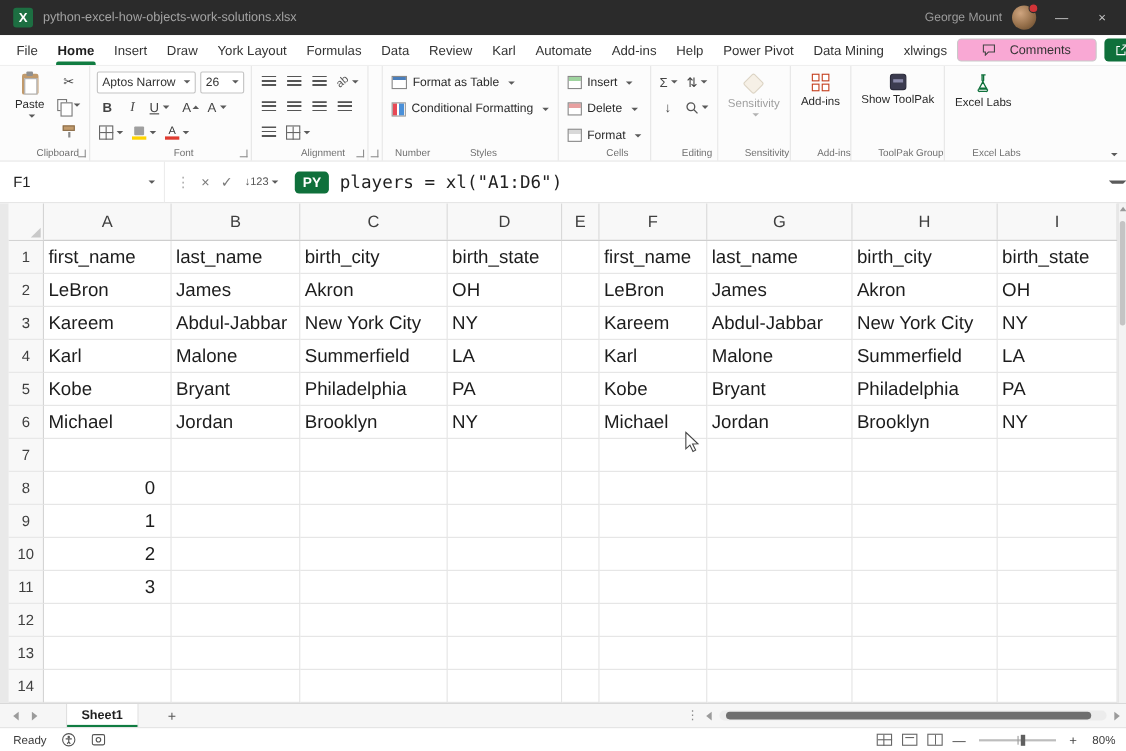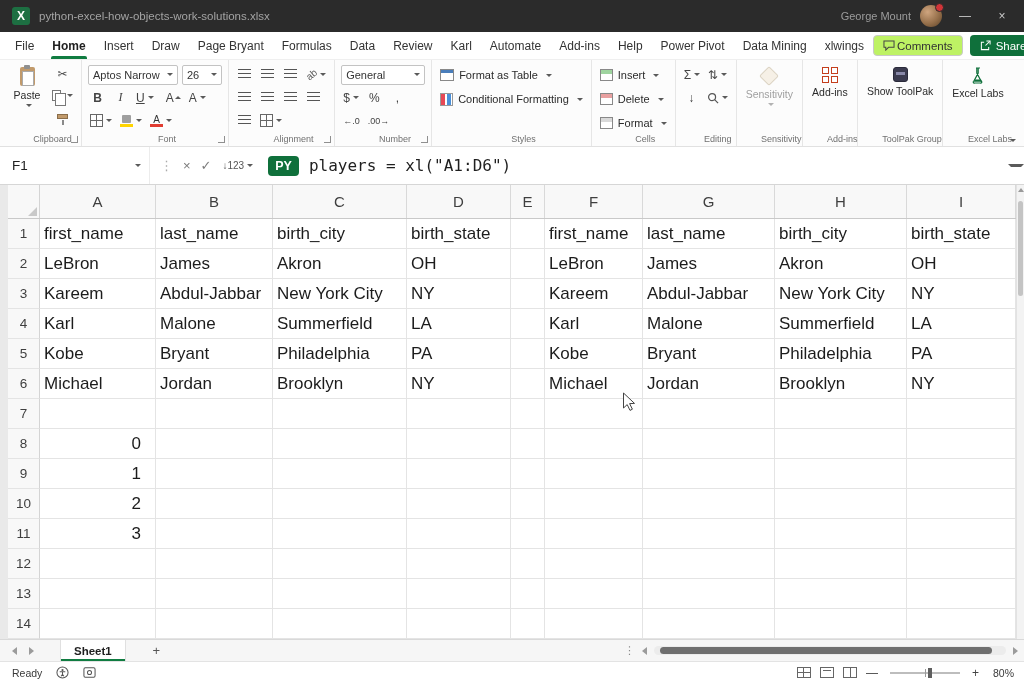--- a/index.html
+++ b/index.html
@@ -18,21 +18,21 @@
   .avatar::after { content:''; position:absolute; right:-2px; top:-2px; width:7px; height:7px; background:#d13438; border-radius:50%; border:1px solid #2b2b2b; }
   .win-btn { width:28px; height:32px; display:flex; align-items:center; justify-content:center; color:#c9c9c9; font-size:12px; }
 
   
   .menubar { position:absolute; top:32px; left:0; right:0; height:28px; background:#fff; display:flex; align-items:center; border-bottom:1px solid #efefef; }
   .menu-tabs { display:flex; height:100%; margin-left:6px;text-align:center; }
   .menu-tab { padding:0 9px; font-size:12px; color:#333; display:flex; align-items:center; position:relative; white-space:nowrap; }
   .menu-tab.active { font-weight:700; color:#1f1f1f; }
   .menu-tab.active::after { content:''; position:absolute; left:8px; right:8px; bottom:0; height:3px; background:#107C41; border-radius:2px 2px 0 0; }
   .mb-right { margin-left:auto; display:flex; align-items:center; gap:7px; padding-right:8px; }
-  .comments-btn { border:1px solid #c9c9c9; border-radius:4px; height:21px; padding:0 9px; font-size:11.5px; display:flex; gap:2px; align-items:center; color:#333; background:#bef264; }
+  .comments-btn { border:1px solid #c9c9c9; border-radius:4px; height:21px; padding:0 22px; font-size:11.5px; display:flex; gap:13px; align-items:center; color:#333; background:#f9a8d4; }
   .share-btn { background:#0f703b; color:#fff; border-radius:4px; height:21px; padding:0 10px; font-size:11.5px; display:flex; gap:5px; align-items:center; }
 
   
   .chev { display:inline-block; width:0; height:0; border-left:3px solid transparent; border-right:3px solid transparent; border-top:3.5px solid #5a5a5a; margin-left:3px; flex:none; }
   .tri-up { display:inline-block; width:0; height:0; border-left:3px solid transparent; border-right:3px solid transparent; border-bottom:3.5px solid #5a5a5a; margin-left:1px; }
   .tri-l { width:0;height:0;border-top:4px solid transparent;border-bottom:4px solid transparent;border-right:5px solid #9b9b9b; }
   .tri-r { width:0;height:0;border-top:4px solid transparent;border-bottom:4px solid transparent;border-left:5px solid #9b9b9b; }
 
   
   .ribbon { position:absolute; top:60px; left:0; right:0; height:87px; background:#fcfcfc; border-bottom:1px solid #e1e1e1; display:flex; align-items:stretch; }
@@ -155,21 +155,21 @@
       <span class="win-btn">×</span>
     </div>
   </div>
 
   <div class="menubar">
     <div class="menu-tabs">
         <div class="menu-tab">File</div>
         <div class="menu-tab active">Home</div>
         <div class="menu-tab">Insert</div>
         <div class="menu-tab">Draw</div>
-        <div class="menu-tab">Page Bryant</div>
+        <div class="menu-tab">York Layout</div>
         <div class="menu-tab">Formulas</div>
         <div class="menu-tab">Data</div>
         <div class="menu-tab">Review</div>
         <div class="menu-tab">Karl</div>
         <div class="menu-tab">Automate</div>
         <div class="menu-tab">Add-ins</div>
         <div class="menu-tab">Help</div>
         <div class="menu-tab">Power Pivot</div>
         <div class="menu-tab">Data Mining</div>
         <div class="menu-tab">xlwings</div>
@@ -310,40 +310,20 @@
               <span class="grid-ic"></span>
               <span class="chev"></span>
             </span>
         </div>
       </div>
       <div class="glabel">Alignment</div>
       <span class="dlg"></span>
     </div>
 
     <div class="rgroup">
-      <div class="stack">
-        <div class="stack-row">
-          <div class="combo w80">
-              <span>General</span>
-              <span class="chev"></span>
-            </div>
-        </div>
-        <div class="stack-row">
-          <span class="mini-btn">
-              <span>$</span>
-              <span class="chev"></span>
-            </span>
-          <span class="mini-btn">%</span>
-          <span class="mini-btn">,</span>
-        </div>
-        <div class="stack-row" style="font-size:9px;color:#555">
-          <span class="mini-btn" style="font-size:9px">←.0</span>
-          <span class="mini-btn" style="font-size:9px">.00→</span>
-        </div>
-      </div>
       <div class="glabel">Number</div>
       <span class="dlg"></span>
     </div>
 
     <div class="rgroup">
       <div class="stack">
         <div class="wide-btn">
           <span class="tbl-ic"></span>
           <span>Format as Table</span>
             <span class="chev"></span>

